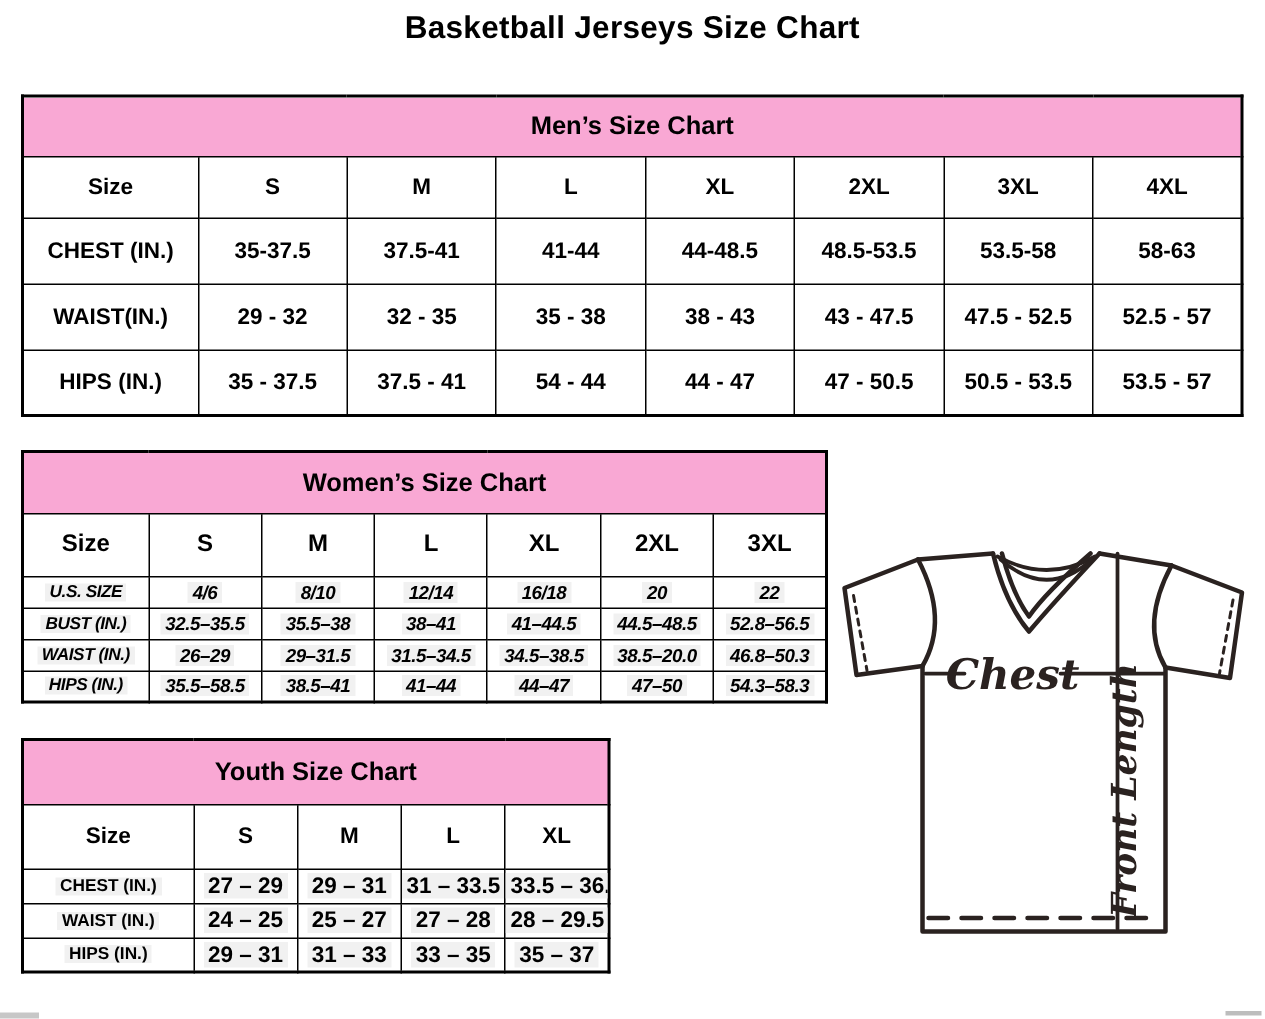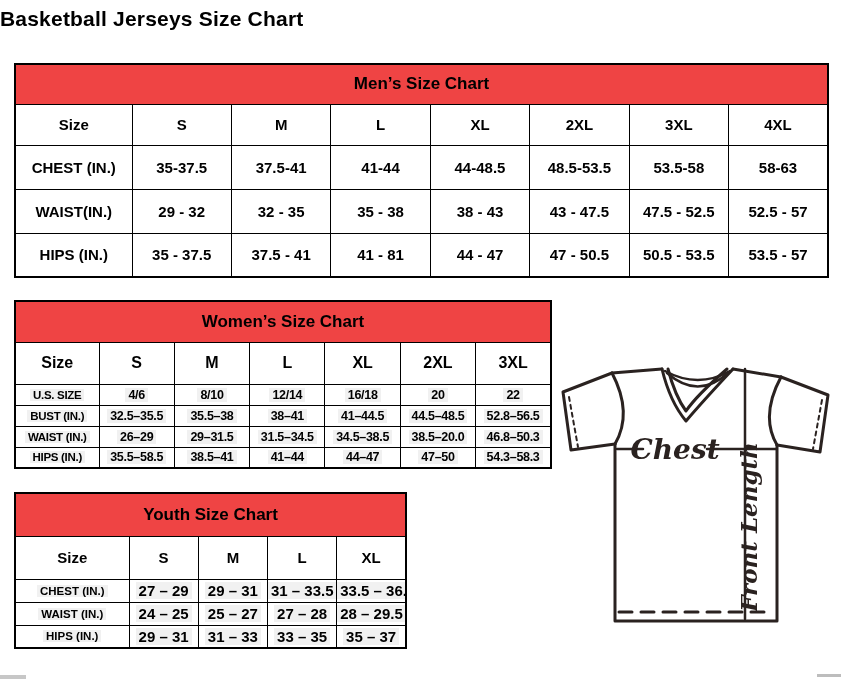--- a/index.html
+++ b/index.html
@@ -6,47 +6,47 @@
   html,body { width:843px; height:679px; }
   body {
     position:relative;
     background:#ffffff;
     font-family:"Liberation Sans", sans-serif;
     color:#000;
     overflow:hidden;
   }
   .page-title {
     position:absolute; top:7px; left:0; width:843px;
-    text-align:left; font-size:21px; font-weight:bold;
+    text-align:center; font-size:21px; font-weight:bold;
     letter-spacing:0.2px;
   }
   .size-chart { position:absolute; }
   .size-chart table {
     border-collapse:collapse; table-layout:fixed; width:100%;
     border:2px solid #000;
   }
   .size-chart th, .size-chart td {
     border:1px solid #000; text-align:center; vertical-align:middle;
     font-weight:bold; overflow:hidden; white-space:nowrap;
   }
-  .size-chart th.band { background:#ef4444; }
+  .size-chart th.band { background:#f9a8d4; }
 
   
   #men { left:14px; top:63px; width:815px; }
   #men col.c-label { width:117px; }
   #men th.band { height:40px; font-size:17px; }
   #men th.colh { height:41px; font-size:15px; }
   #men td { height:44px; font-size:15px; }
 
   
   #women { left:14px; top:300px; width:538px; }
   #women col.c-label { width:84px; }
   #women th.band { height:41px; font-size:17px; }
   #women th.colh { height:42px; font-size:16px; }
-  #women td { height:21px; font-size:12.5px; letter-spacing:-0.3px; }
+  #women td { height:21px; font-size:12.5px; letter-spacing:-0.3px;font-style:italic; }
   #women td:first-child { font-size:11.5px; }
 
   
   #youth { left:14px; top:492px; width:393px; }
   #youth col.c-label { width:114px; }
   #youth th.band { height:43px; font-size:17px; }
   #youth th.colh { height:43px; font-size:15px; }
   #youth td { height:23px; font-size:15px; }
   #youth td:first-child { font-size:11.5px; }
 
@@ -115,21 +115,21 @@
           <td><span>35 - 38</span></td>
           <td><span>38 - 43</span></td>
           <td><span>43 - 47.5</span></td>
           <td><span>47.5 - 52.5</span></td>
           <td><span>52.5 - 57</span></td>
         </tr>
         <tr>
           <td><span>HIPS (IN.)</span></td>
           <td><span>35 - 37.5</span></td>
           <td><span>37.5 - 41</span></td>
-          <td><span>41 - 81</span></td>
+          <td><span>54 - 44</span></td>
           <td><span>44 - 47</span></td>
           <td><span>47 - 50.5</span></td>
           <td><span>50.5 - 53.5</span></td>
           <td><span>53.5 - 57</span></td>
         </tr>
       </tbody>
     </table>
   </div>
 <div id="women" class="size-chart hl">
     <table>

